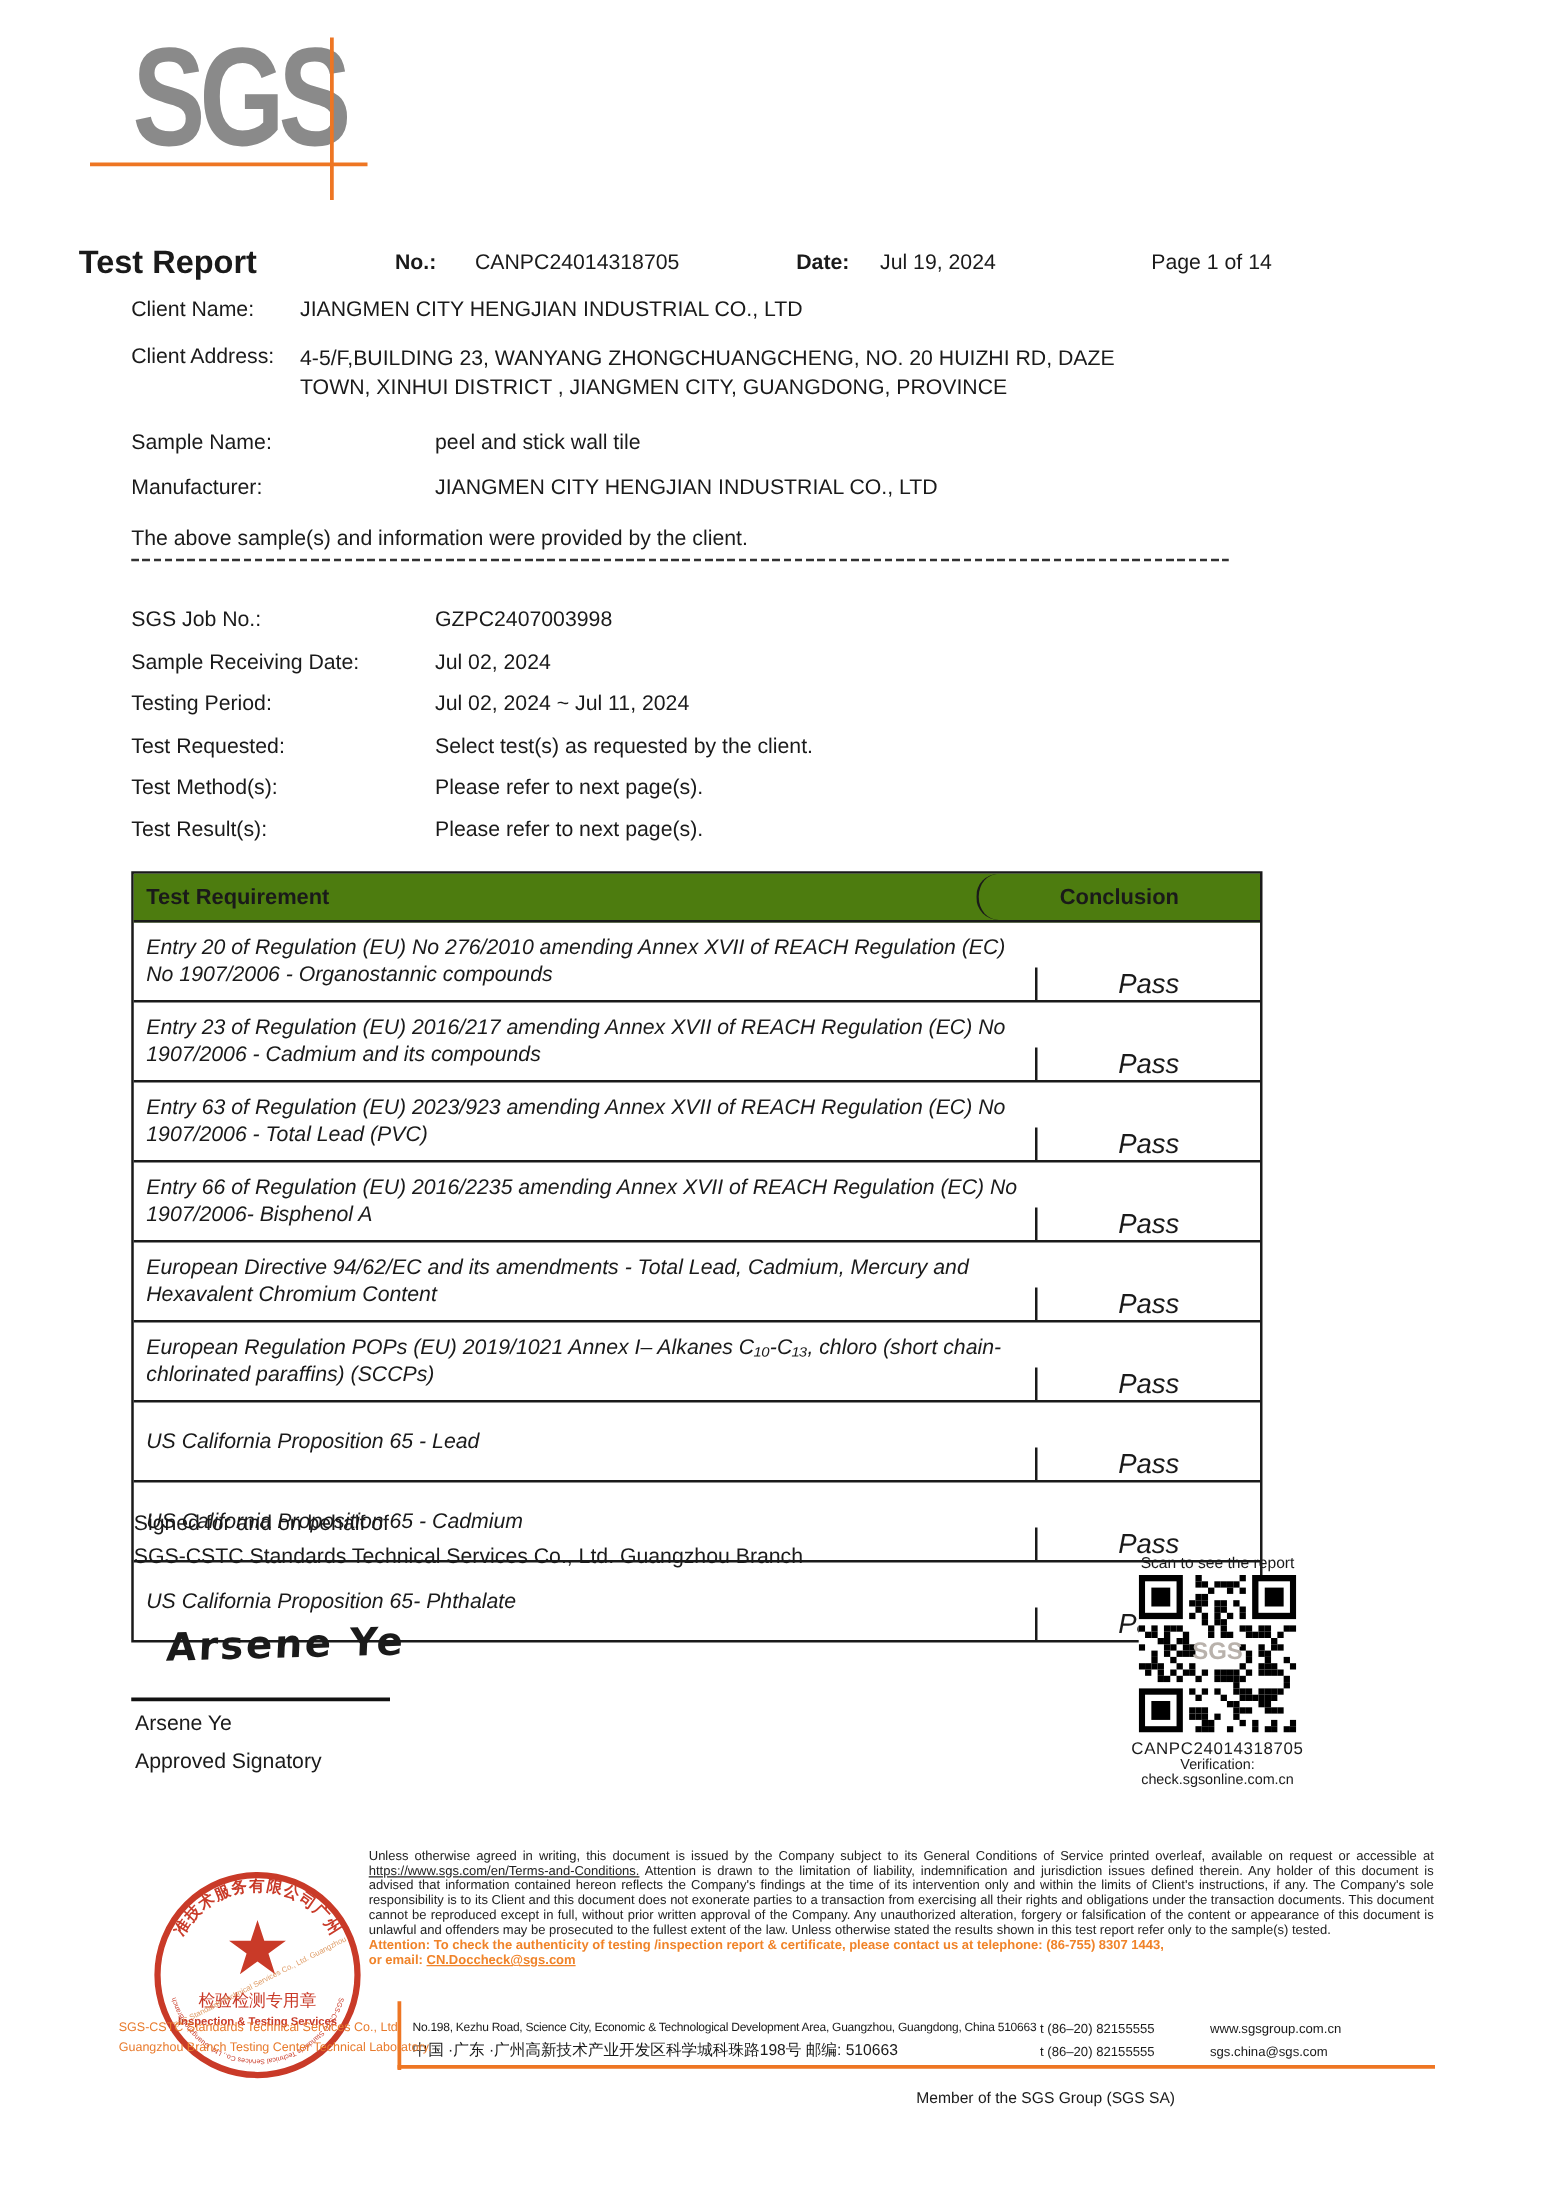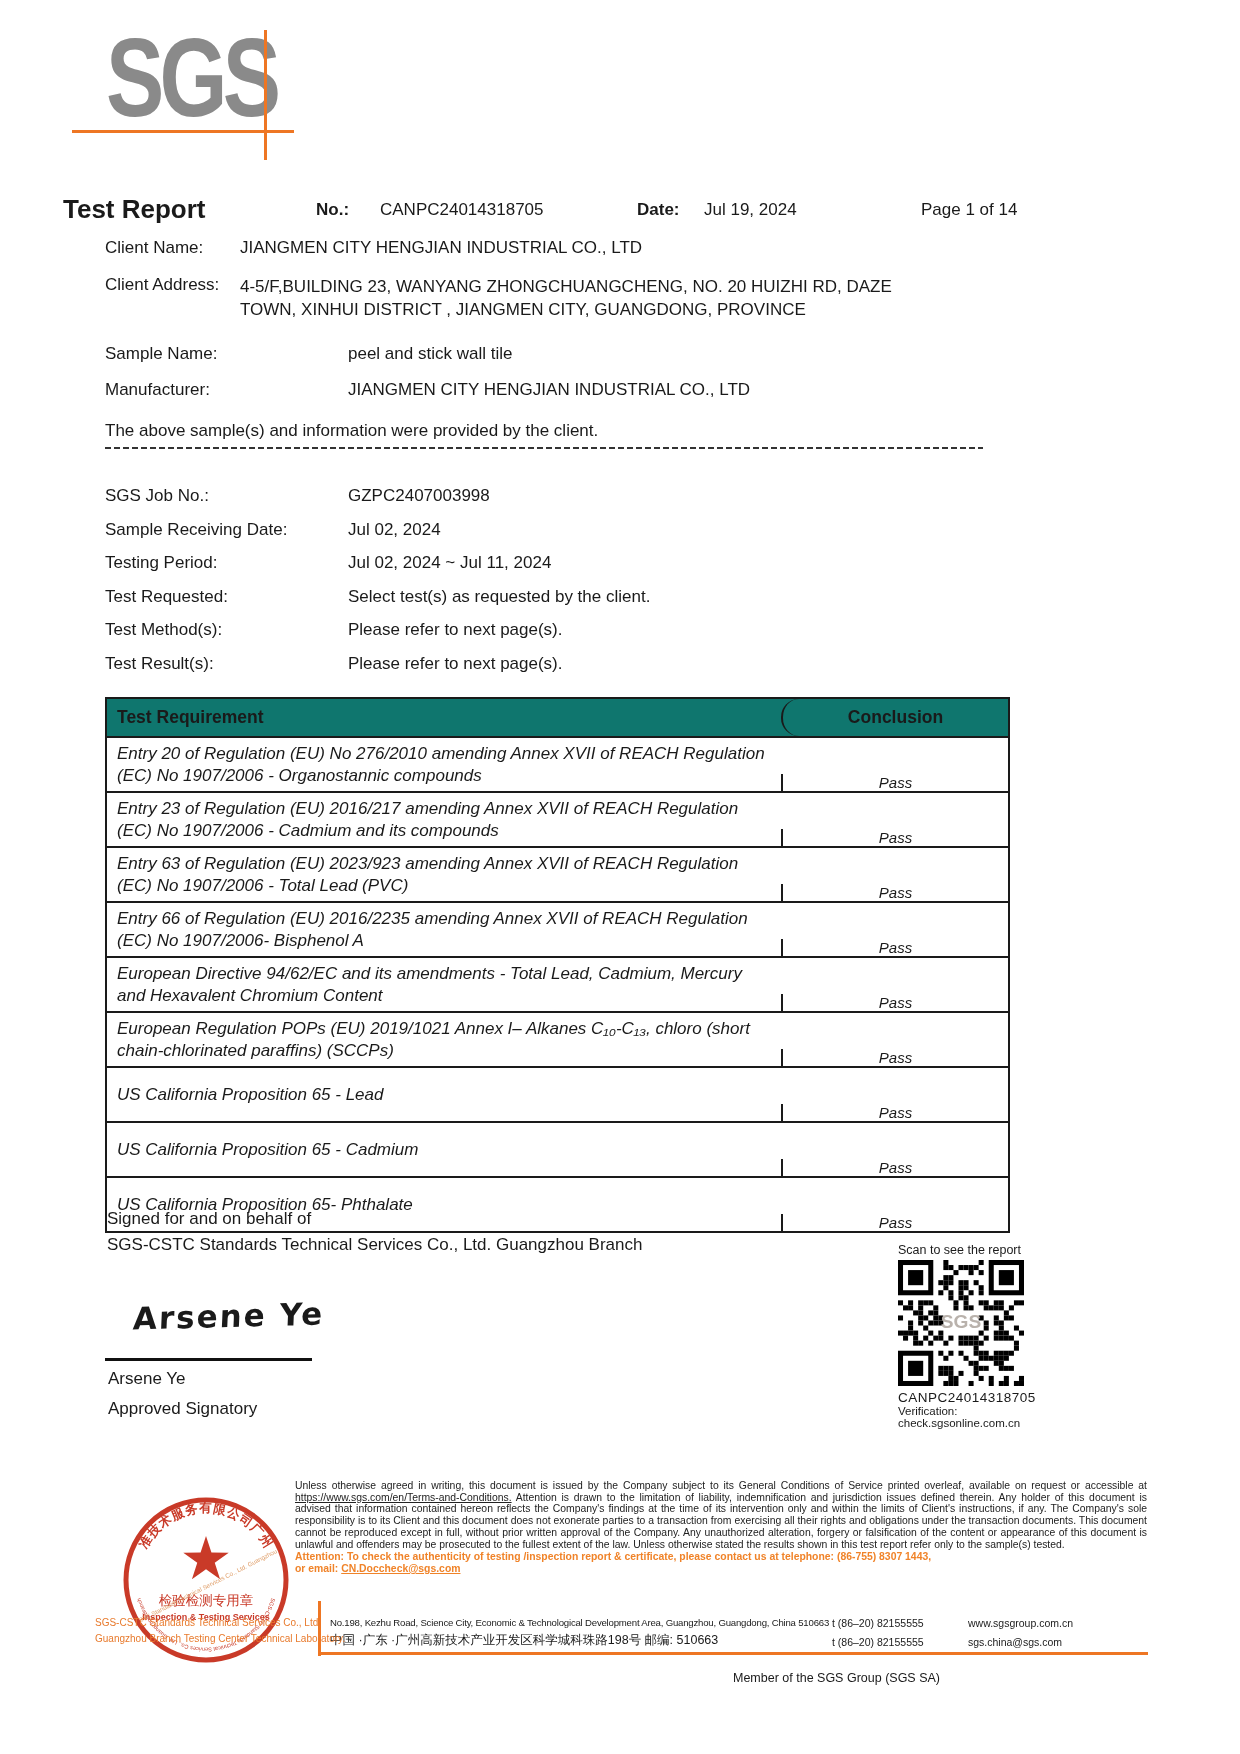--- a/index.html
+++ b/index.html
@@ -37,43 +37,43 @@
           background:repeating-linear-gradient(90deg,#333 0 6px,transparent 6px 9px);}
 
   
   #job-block{left:105px;top:486px;width:700px;}
   .job-row{display:flex;height:33.5px;align-items:flex-start;}
   .job-label{width:243px;font-size:17px;}
   .job-value{font-size:17px;}
 
   
   #rtable{left:105px;top:697px;width:905px;border:2px solid #1a1a1a;box-sizing:border-box;}
-  .thead{display:flex;background:#0f766e;font-weight:bold;border-bottom:2px solid #1a1a1a;}
+  .thead{display:flex;background:#4d7c0f;font-weight:bold;border-bottom:2px solid #1a1a1a;}
   .th-req{flex:1;padding:8px 10px;font-size:17.5px;}
   .th-con{width:227px;border-left:2px solid #1a1a1a;display:flex;align-items:center;
           justify-content:center;font-size:17.5px;box-sizing:border-box;border-radius:18px;}
   .trow{display:flex;border-bottom:2px solid #1a1a1a;font-style:italic;}
   .trow:last-child{border-bottom:none;}
   .td-req{flex:1;padding:3px 10px;font-size:17px;line-height:22px;min-height:42px;
           display:flex;align-items:center;box-sizing:border-box;}
-  .td-con{width:227px;border-left:2px solid #1a1a1a;display:flex;align-items:center;
-          justify-content:center;font-size:15px;box-sizing:border-box;margin-top:36px;}
+  .td-con{width:180px;border-left:2px solid #1a1a1a;display:flex;align-items:center;
+          justify-content:center;font-size:22px;box-sizing:border-box;margin-top:36px;}
 
   
   #signed1{left:107px;top:1209px;font-size:17px;}
   #signed2{left:107px;top:1235px;font-size:17px;}
   #sig-hand{left:133px;top:1298px;font-size:31px;font-weight:bold;
             font-family:"DejaVu Sans",sans-serif;transform:rotate(-1.5deg) skewX(-4deg);
             letter-spacing:2px;}
   #sig-rule{left:105px;top:1358px;width:207px;height:3px;background:#111;}
   #sig-name{left:108px;top:1369px;font-size:17px;}
   #sig-role{left:108px;top:1399px;font-size:17px;}
 
   
-  #qr-wrap{left:898px;top:1243px;width:152px;}
+  #qr-wrap{left:898px;top:1243px;width:152px;text-align:center;}
   #qr-caption{font-size:12.5px;}
   #qr-svg{margin-top:3px;background:#fff;}
   #qr-code-text{font-size:13.5px;letter-spacing:.5px;}
   #qr-verif{font-size:11.5px;}
   #qr-url{font-size:11.5px;}
 
   
   #stamp-svg{left:118px;top:1492px;}
   #stamp-lines{left:95px;top:1615px;color:#e87a2c;font-size:10px;line-height:15.5px;white-space:nowrap;z-index:5;}
 

